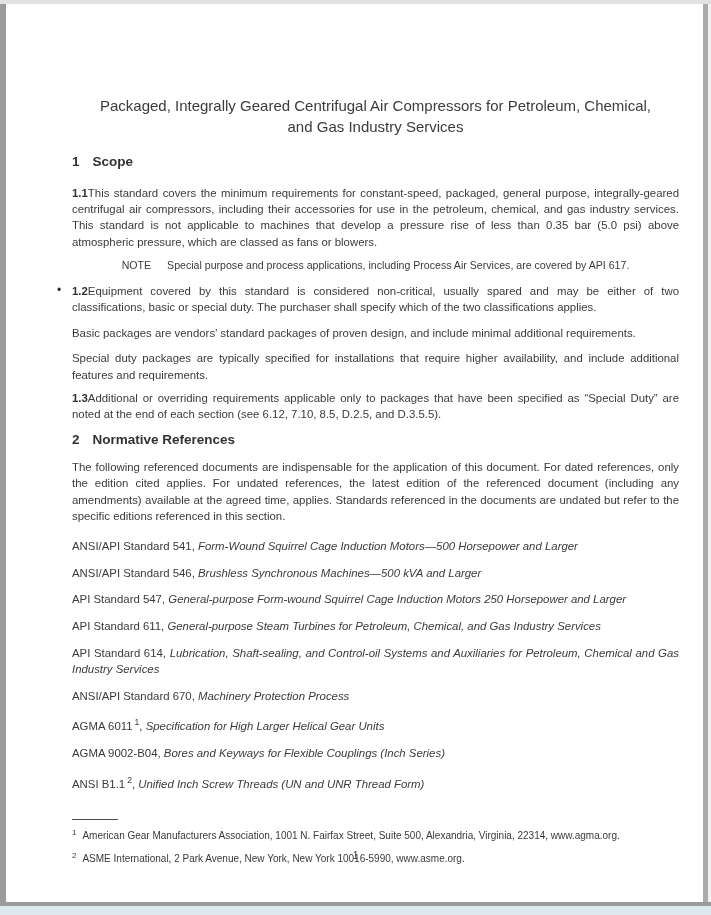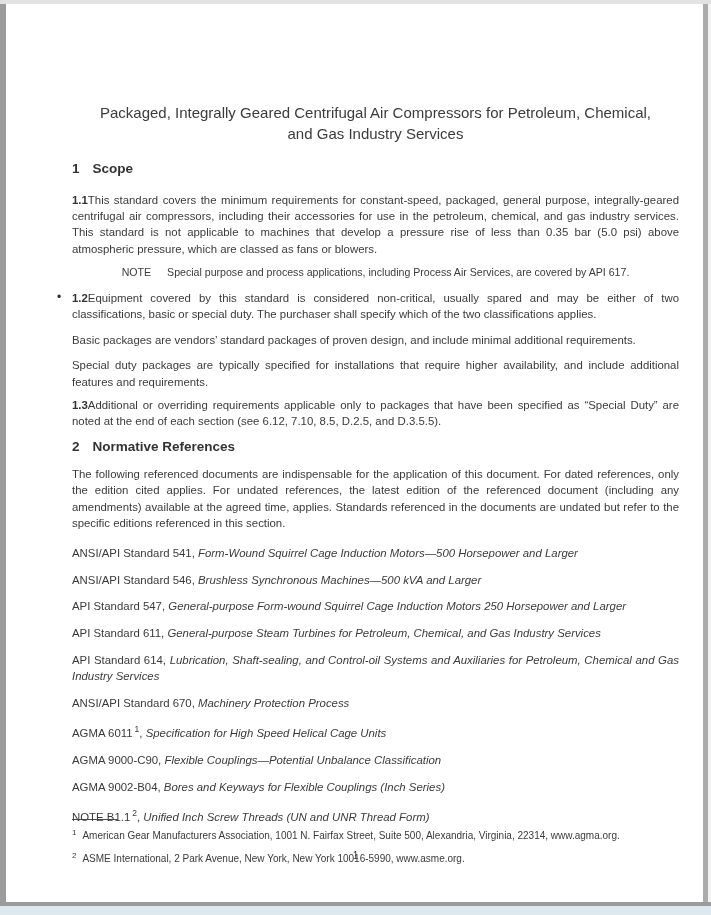--- a/index.html
+++ b/index.html
@@ -15,21 +15,21 @@
   
   .edge-top    { position: absolute; top: 0; left: 0; width: 711px; height: 4px; background: #e2e2e2; }
   .edge-left   { position: absolute; top: 4px; left: 0; width: 6px; height: 899px; background: #9b9b9b; }
   .edge-right  { position: absolute; top: 4px; right: 3px; width: 5px; height: 899px; background: #ababab; }
   .edge-right-outer { position: absolute; top: 4px; right: 0; width: 3px; height: 899px; background: #f2f2f2; }
   .edge-bottom-line  { position: absolute; bottom: 9px; left: 0; width: 711px; height: 4px; background: #9b9b9b; }
   .edge-bottom-strip { position: absolute; bottom: 0; left: 0; width: 711px; height: 9px; background: #dde9ee; }
 
   .content {
     position: absolute;
-    top: 7px; left: 0;
+    top: 0; left: 0;
     width: 711px;
     padding: 95px 32px 0 72px;
   }
   .title {
     margin: 0;
     font-size: 15px;
     font-weight: 400;
     line-height: 21px;
     text-align: center;
     color: #3b3b3b;
@@ -127,24 +127,23 @@
 
   <p class="body intro">The following referenced documents are indispensable for the application of this document. For dated references, only the edition cited applies. For undated references, the latest edition of the referenced document (including any amendments) available at the agreed time, applies. Standards referenced in the documents are undated but refer to the specific editions referenced in this section.</p>
 
   <div class="refs">
     <p class="ref"><span class="italic">ANSI/API Standard 541,</span> <i>Form-Wound Squirrel Cage Induction Motors—500 Horsepower and Larger</i></p>
     <p class="ref"><span>ANSI/API Standard 546,</span> <i>Brushless Synchronous Machines—500 kVA and Larger</i></p>
     <p class="ref"><span>API Standard 547,</span> <i>General-purpose Form-wound Squirrel Cage Induction Motors 250 Horsepower and Larger</i></p>
     <p class="ref"><span>API Standard 611,</span> <i>General-purpose Steam Turbines for Petroleum, Chemical, and Gas Industry Services</i></p>
     <p class="ref"><span>API Standard 614,</span> <i>Lubrication, Shaft-sealing, and Control-oil Systems and Auxiliaries for Petroleum, Chemical and Gas Industry Services</i></p>
     <p class="ref"><span>ANSI/API Standard 670,</span> <i>Machinery Protection Process</i></p>
-    <p class="ref"><span>AGMA 6011</span><sup>1</sup><span>,</span> <i>Specification for High Speed Helical Cage Units</i></p>
-    <p class="ref"><span>AGMA 9000-C90,</span> <i>Flexible Couplings—Potential Unbalance Classification</i></p>
+    <p class="ref"><span>AGMA 6011</span><sup>1</sup><span>,</span> <i>Specification for High Larger Helical Gear Units</i></p>
     <p class="ref"><span>AGMA 9002-B04,</span> <i>Bores and Keyways for Flexible Couplings (Inch Series)</i></p>
-    <p class="ref"><span>NOTE B1.1</span><sup>2</sup><span>,</span> <i>Unified Inch Screw Threads (UN and UNR Thread Form)</i></p>
+    <p class="ref"><span>ANSI B1.1</span><sup>2</sup><span>,</span> <i>Unified Inch Screw Threads (UN and UNR Thread Form)</i></p>
   </div>
 
 </div>
 
 <div class="footnotes">
   <div class="fn-rule"></div>
   <p class="fn"><sup>1</sup><span>American Gear Manufacturers Association, 1001 N. Fairfax Street, Suite 500, Alexandria, Virginia, 22314, www.agma.org.</span></p>
   <p class="fn"><sup>2</sup><span>ASME International, 2 Park Avenue, New York, New York 10016-5990, www.asme.org.</span></p>
 </div>
 

